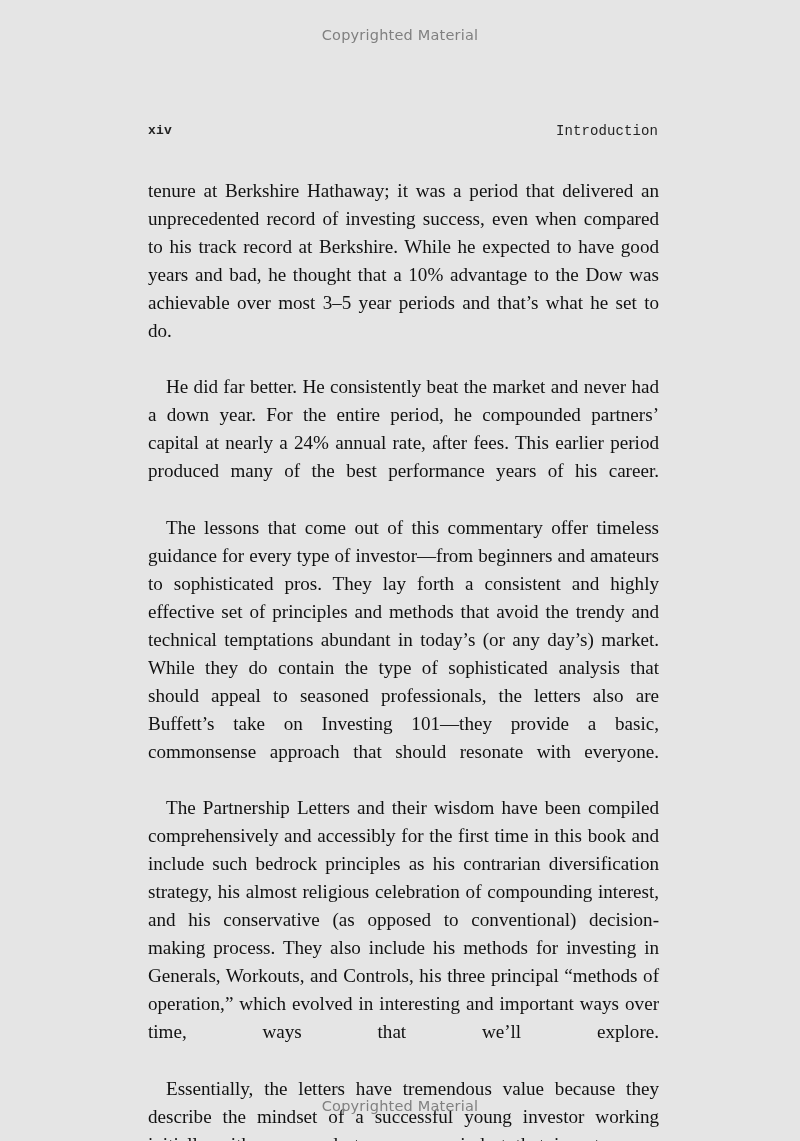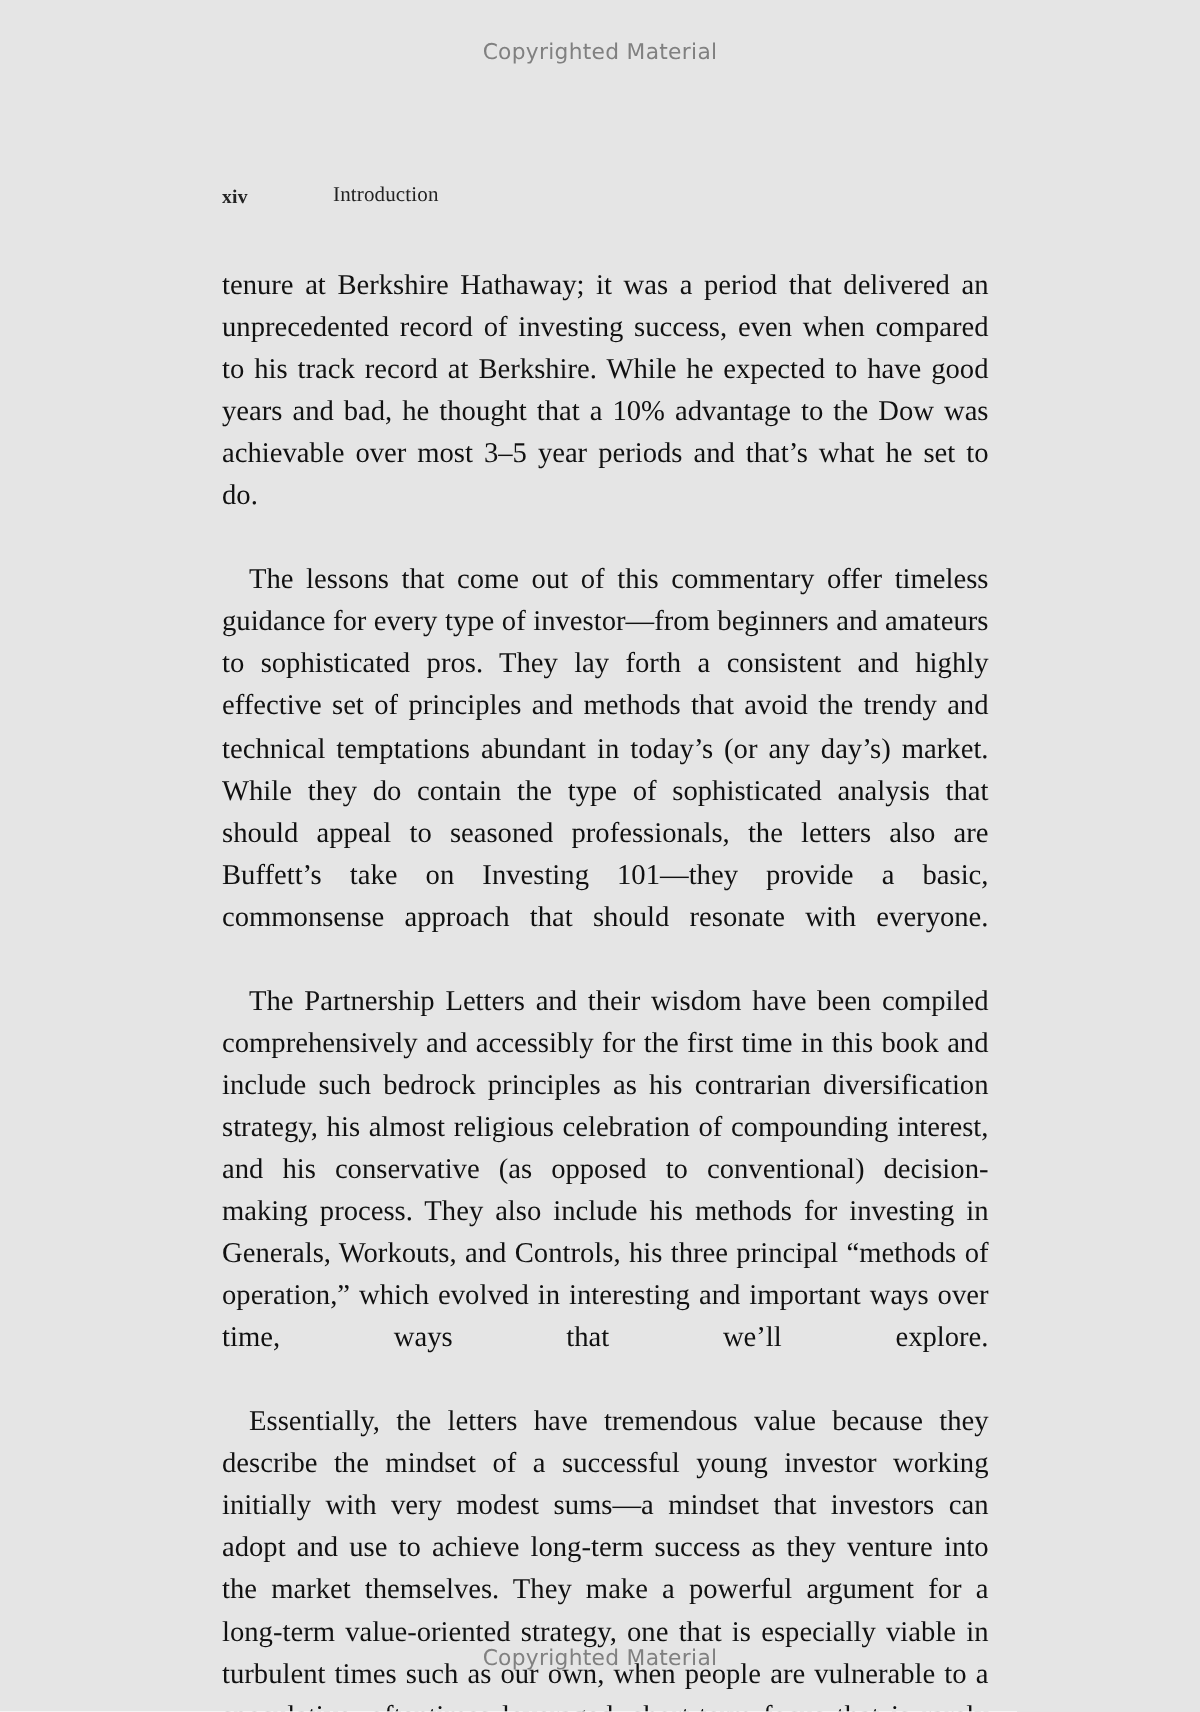--- a/index.html
+++ b/index.html
@@ -32,37 +32,37 @@
   .watermark-top    { top: 27px; }
   .watermark-bottom { top: 1098px; }
 
   
   .running-head {
     position: absolute;
     top: 123px;
     left: 148px;
     width: 510px;
     height: 20px;
-    font-family: Liberation Serif, serif;
+    font-family: Liberation Mono, monospace;
     color: #232323;
   }
   .folio {
     position: absolute;
     left: 0;
     top: 0;
     font-size: 13px;
     font-weight: bold;
     letter-spacing: 0.2px;
   }
   .head-title {
     position: absolute;
     left: 0;
     top: 0;
     width: 510px;
-    text-align: left;
+    text-align: right;
     font-size: 14px;
     font-weight: normal;
     letter-spacing: 0.1px;
     padding-left: 74px;
     box-sizing: border-box;
   }
 
   
   .textblock {
     position: absolute;
@@ -102,20 +102,21 @@
 
   <div class="watermark watermark-top">Copyrighted Material</div>
 
   <div class="running-head">
     <span class="folio">xiv</span>
     <span class="head-title">Introduction</span>
   </div>
 
   <div class="textblock">
     <p>tenure at Berkshire Hathaway; it was a period that delivered an unprecedented record of investing success, even when compared to his track record at Berkshire. While he expected to have good years and bad, he thought that a 10% advantage to the Dow was achievable over most 3–5 year periods and that’s what he set to do.</p>
+    <p class="indent">He did far better. He consistently beat the market and never had a down year. For the entire period, he compounded partners’ capital at nearly a 24% annual rate, after fees. This earlier period produced many of the best performance years of his career.</p>
     <p class="indent">The lessons that come out of this commentary offer timeless guidance for every type of investor—from beginners and amateurs to sophisticated pros. They lay forth a consistent and highly effective set of principles and methods that avoid the trendy and technical temptations abundant in today’s (or any day’s) market. While they do contain the type of sophisticated analysis that should appeal to seasoned professionals, the letters also are Buffett’s take on Investing 101—they provide a basic, commonsense approach that should resonate with everyone.</p>
     <p class="indent">The Partnership Letters and their wisdom have been compiled comprehensively and accessibly for the first time in this book and include such bedrock principles as his contrarian diversification strategy, his almost religious celebration of compounding interest, and his conservative (as opposed to conventional) decision-making process. They also include his methods for investing in Generals, Workouts, and Controls, his three principal “methods of operation,” which evolved in interesting and important ways over time, ways that we’ll explore.</p>
     <p class="indent flush">Essentially, the letters have tremendous value because they describe the mindset of a successful young investor working initially with very modest sums—a mindset that investors can adopt and use to achieve long-term success as they venture into the market themselves. They make a powerful argument for a long-term value-oriented strategy, one that is especially viable in turbulent times such as our own, when people are vulnerable to a speculative, oftentimes leveraged, short-term focus that is rarely effective in the long run.</p>
   </div>
 
   <div class="watermark watermark-bottom">Copyrighted Material</div>
 
 </div>
 
 </body></html>

